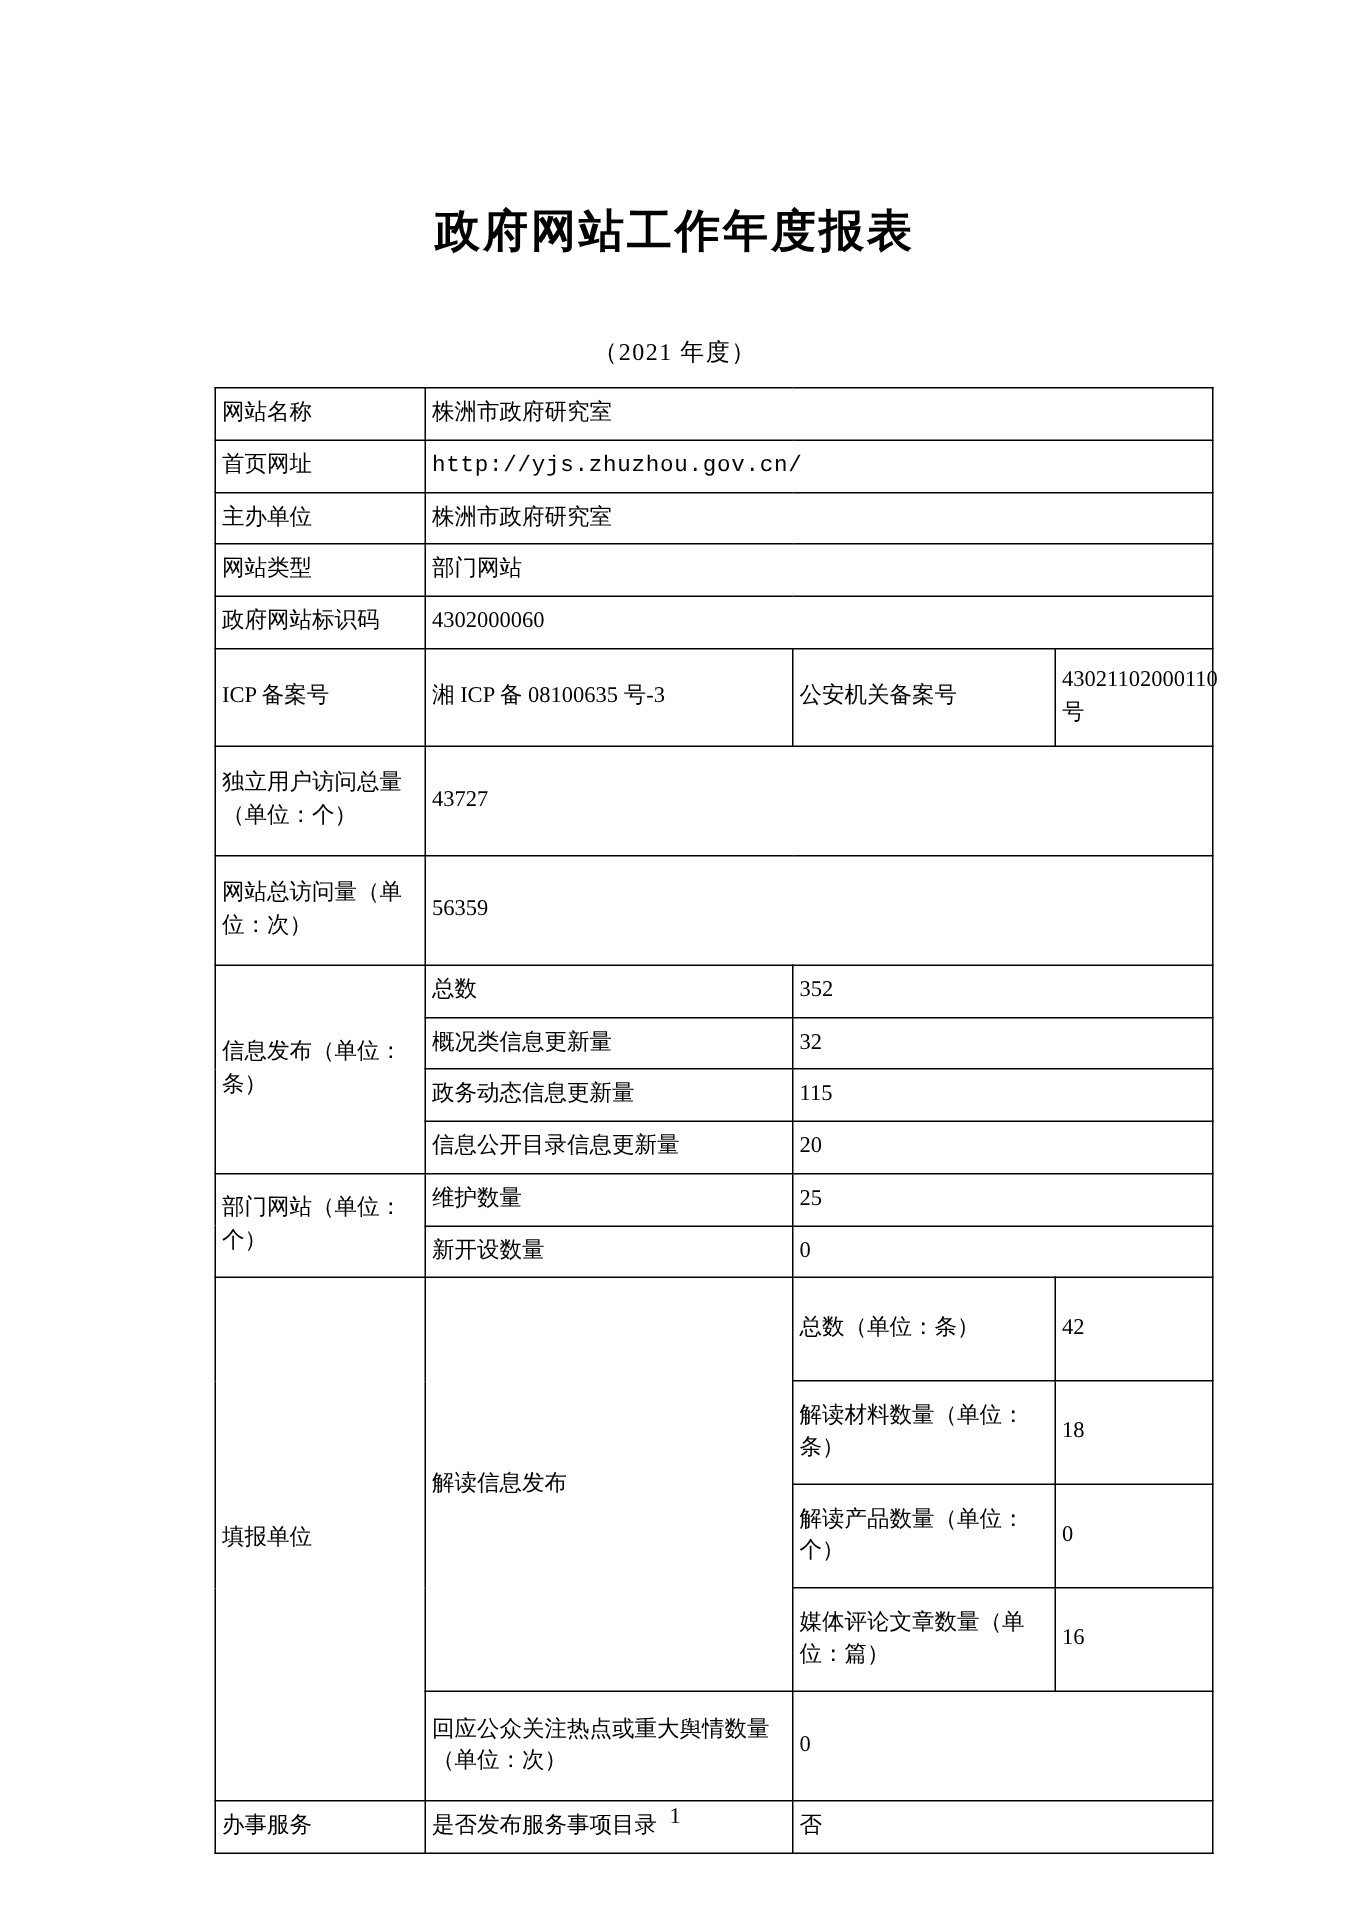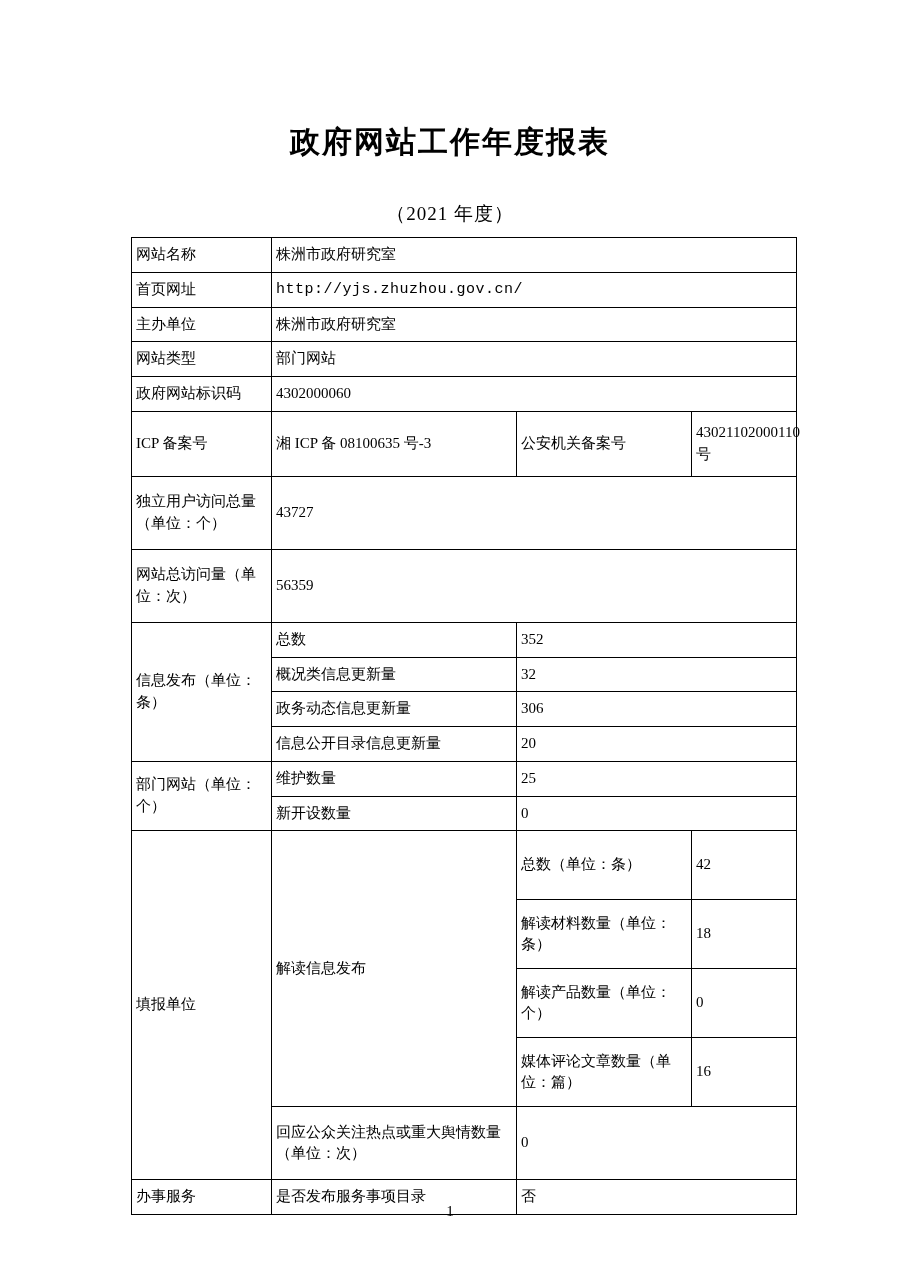--- a/index.html
+++ b/index.html
@@ -11,36 +11,36 @@
     width: 900px;
     height: 1272px;
     font-family: "Liberation Serif", "DejaVu Serif", serif;
     color: #000000;
     position: relative;
   }
   .page {
     width: 900px;
     height: 1272px;
     box-sizing: border-box;
-    padding: 4px;
+    padding: 16px;
     position: relative;
   }
   .doc-title {
     text-align: center;
     font-family: "DejaVu Sans", "Liberation Sans", sans-serif;
     font-weight: bold;
     font-size: 30px;
     letter-spacing: 2px;
     margin: 0;
     padding-top: 118px;
   }
   .doc-subtitle {
     text-align: center;
-    font-size: 19px;
-    margin: 0;
+    font-size: 16px;
+    margin: 12px;
     padding-top: 38px;
     letter-spacing: 1px;
   }
   .filler-line {
     font-size: 16px;
     font-weight: bold;
     margin: 0;
     padding-top: 48px;
     padding-left: 127px;
     letter-spacing: 0.5px;
@@ -151,21 +151,21 @@
         <td class="label" rowspan="4">信息发布（单位：条）</td>
         <td class="mid">总数</td>
         <td colspan="2">352</td>
       </tr>
       <tr>
         <td class="mid">概况类信息更新量</td>
         <td colspan="2">32</td>
       </tr>
       <tr>
         <td class="mid">政务动态信息更新量</td>
-        <td colspan="2">306</td>
+        <td colspan="2">115</td>
       </tr>
       <tr>
         <td class="mid">信息公开目录信息更新量</td>
         <td colspan="2">20</td>
       </tr>
 
       <tr>
         <td class="label" rowspan="2">部门网站（单位：个）</td>
         <td class="mid">维护数量</td>
         <td colspan="2">25</td>

